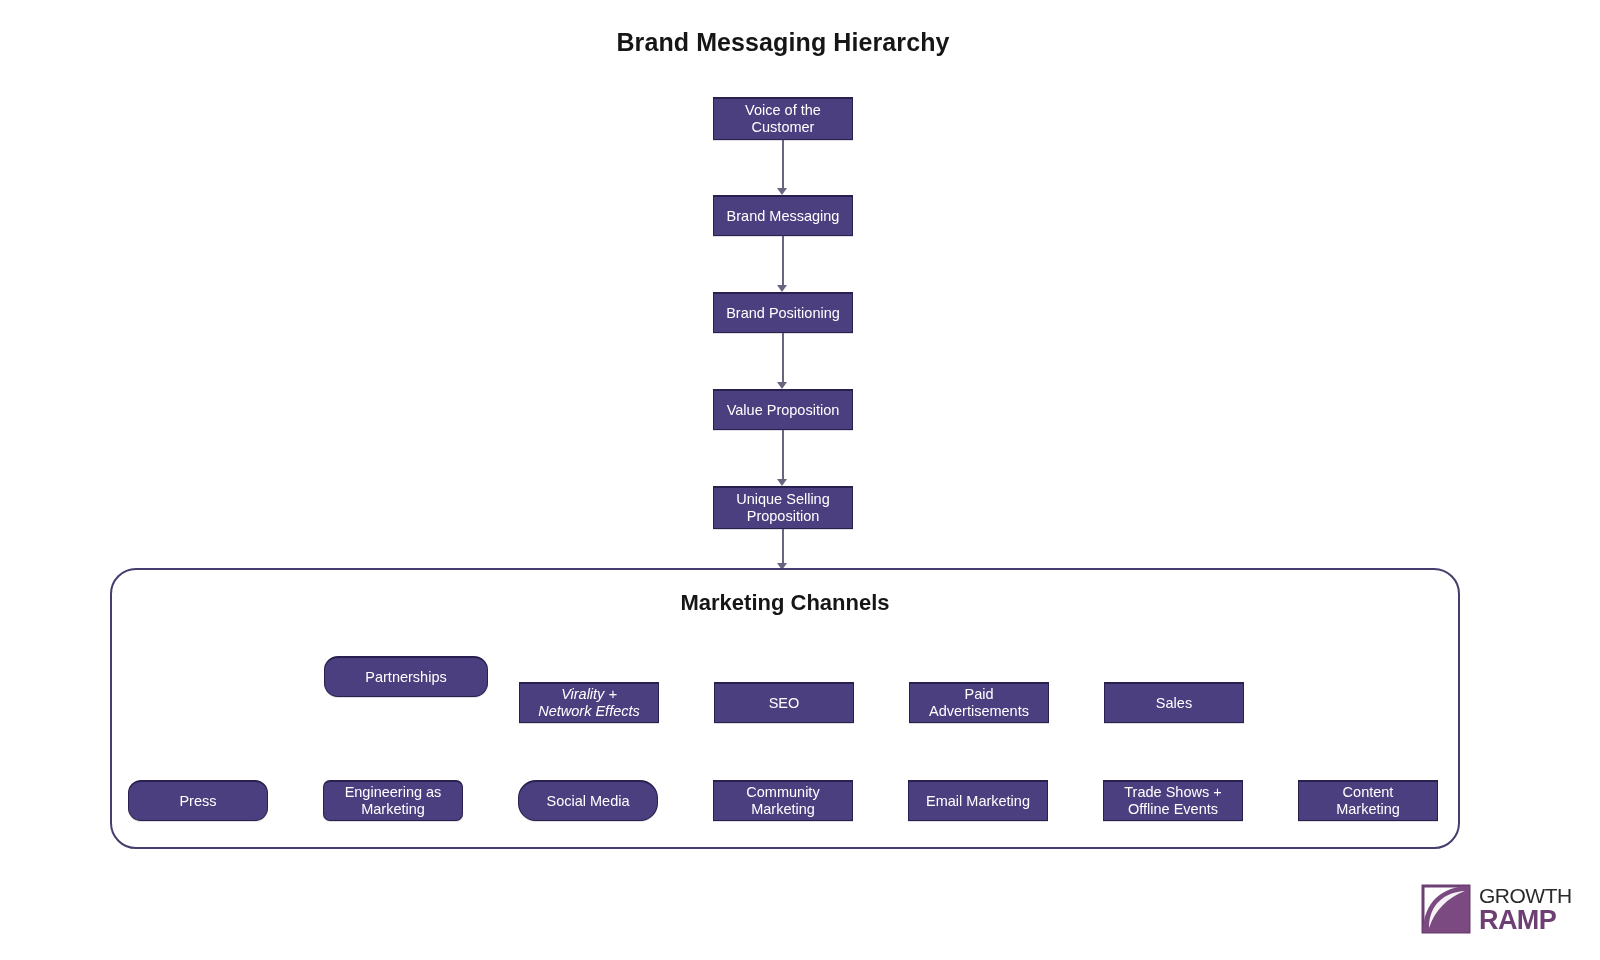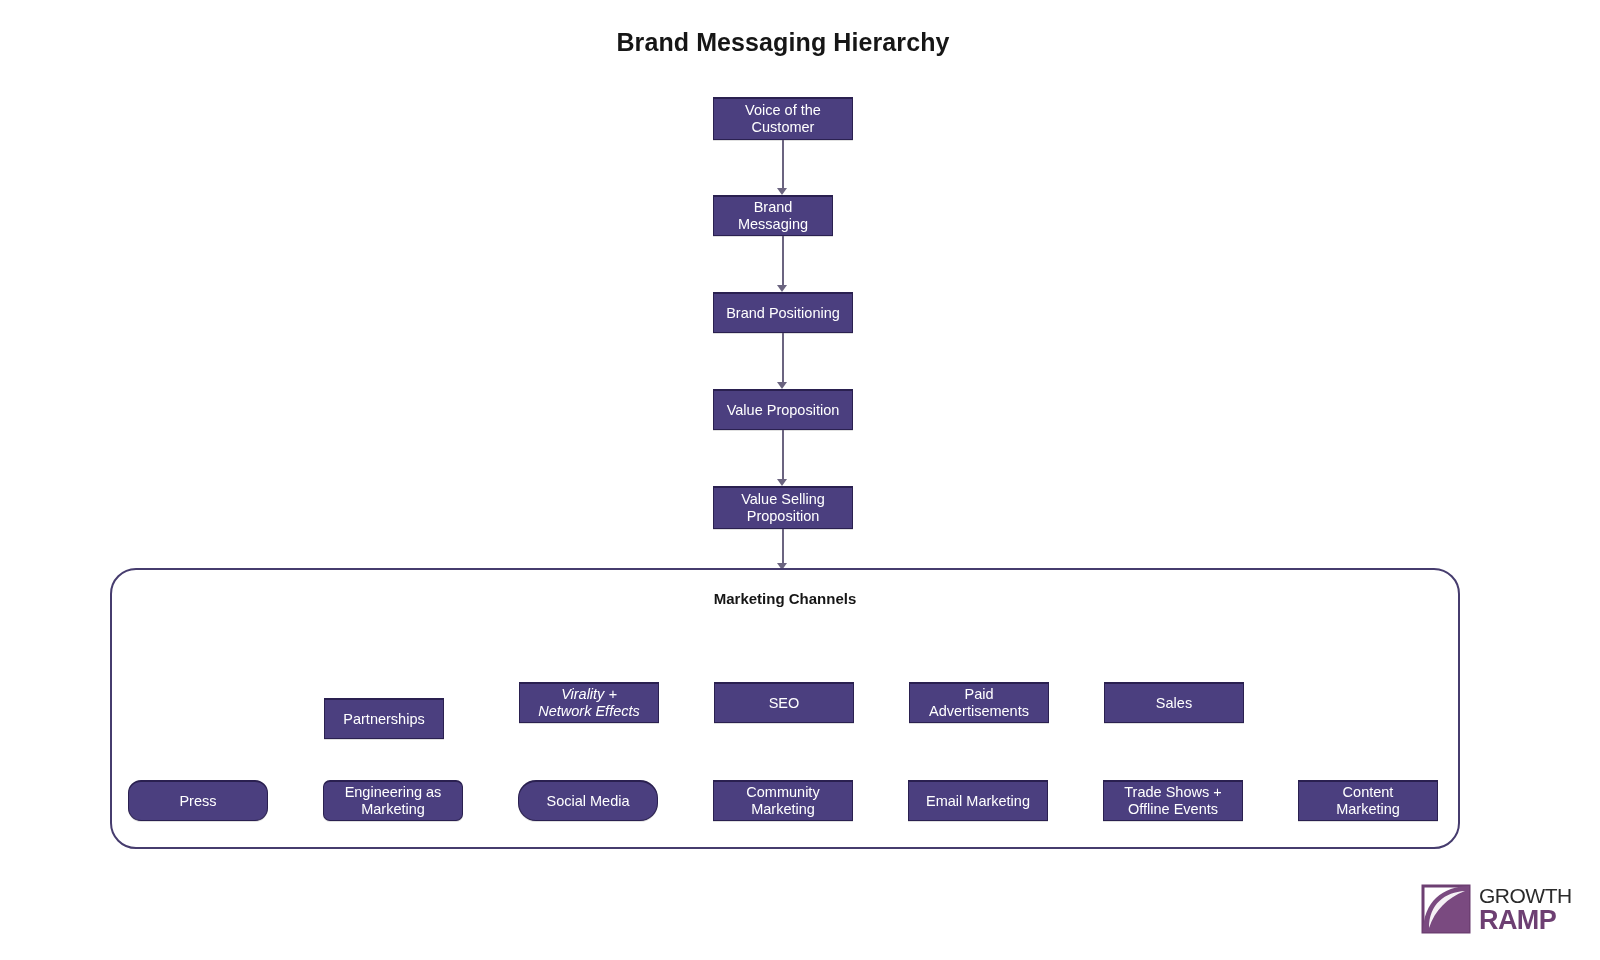--- a/index.html
+++ b/index.html
@@ -80,21 +80,21 @@
     border: 2px solid #463c6e;
     border-radius: 26px;
     background: transparent;
   }
   .channels-title {
     position: absolute;
     left: 110px;
     top: 590px;
     width: 1350px;
     text-align: center;
-    font-size: 15px;
+    font-size: 22px;
     font-weight: bold;
     color: #161616;
   }
 
   
   .logo {
     position: absolute;
     left: 1417px;
     top: 876px;
     width: 166px;
@@ -109,58 +109,58 @@
 
   <div class="diagram-title">Brand Messaging Hierarchy</div>
 
   <div id="hierarchy-layer">
       <div class="node" style="left: 713px; top: 97px; width: 140px; height: 43px;">
         <div>
           <span>Voice of the</span>
           <span>Customer</span>
         </div>
       </div>
-      <div class="node" style="left: 713px; top: 195px; width: 120px; height: 41px;">
+      <div class="node" style="left: 713px; top: 195px; width: 140px; height: 41px;">
         <div>
           <span>Brand Messaging</span>
         </div>
       </div>
       <div class="node" style="left: 713px; top: 292px; width: 140px; height: 41px;">
         <div>
           <span>Brand Positioning</span>
         </div>
       </div>
       <div class="node" style="left: 713px; top: 389px; width: 140px; height: 41px;">
         <div>
           <span>Value Proposition</span>
         </div>
       </div>
       <div class="node" style="left: 713px; top: 486px; width: 140px; height: 43px;">
         <div>
-          <span>Value Selling</span>
+          <span>Unique Selling</span>
           <span>Proposition</span>
         </div>
       </div>
       <div class="connector" style="top: 140px; height: 49px;"></div>
       <div class="arrowhead" style="top: 188px;"></div>
       <div class="connector" style="top: 236px; height: 50px;"></div>
       <div class="arrowhead" style="top: 285px;"></div>
       <div class="connector" style="top: 333px; height: 50px;"></div>
       <div class="arrowhead" style="top: 382px;"></div>
       <div class="connector" style="top: 430px; height: 50px;"></div>
       <div class="arrowhead" style="top: 479px;"></div>
       <div class="connector" style="top: 529px; height: 35px;"></div>
       <div class="arrowhead" style="top: 563px;"></div>
     </div>
 
   <div class="channels-box"></div>
   <div class="channels-title">Marketing Channels</div>
 
   <div id="channels-layer">
-      <div class="node" style="left: 324px; top: 698px; width: 120px; height: 41px;">
+      <div class="node" style="left: 324px; top: 656px; width: 164px; height: 41px; border-radius: 14px;">
         <div>
           <span>Partnerships</span>
         </div>
       </div>
       <div class="node" style="left: 519px; top: 682px; width: 140px; height: 41px; font-style: italic;">
         <div>
           <span>Virality +</span>
           <span>Network Effects</span>
         </div>
       </div>

